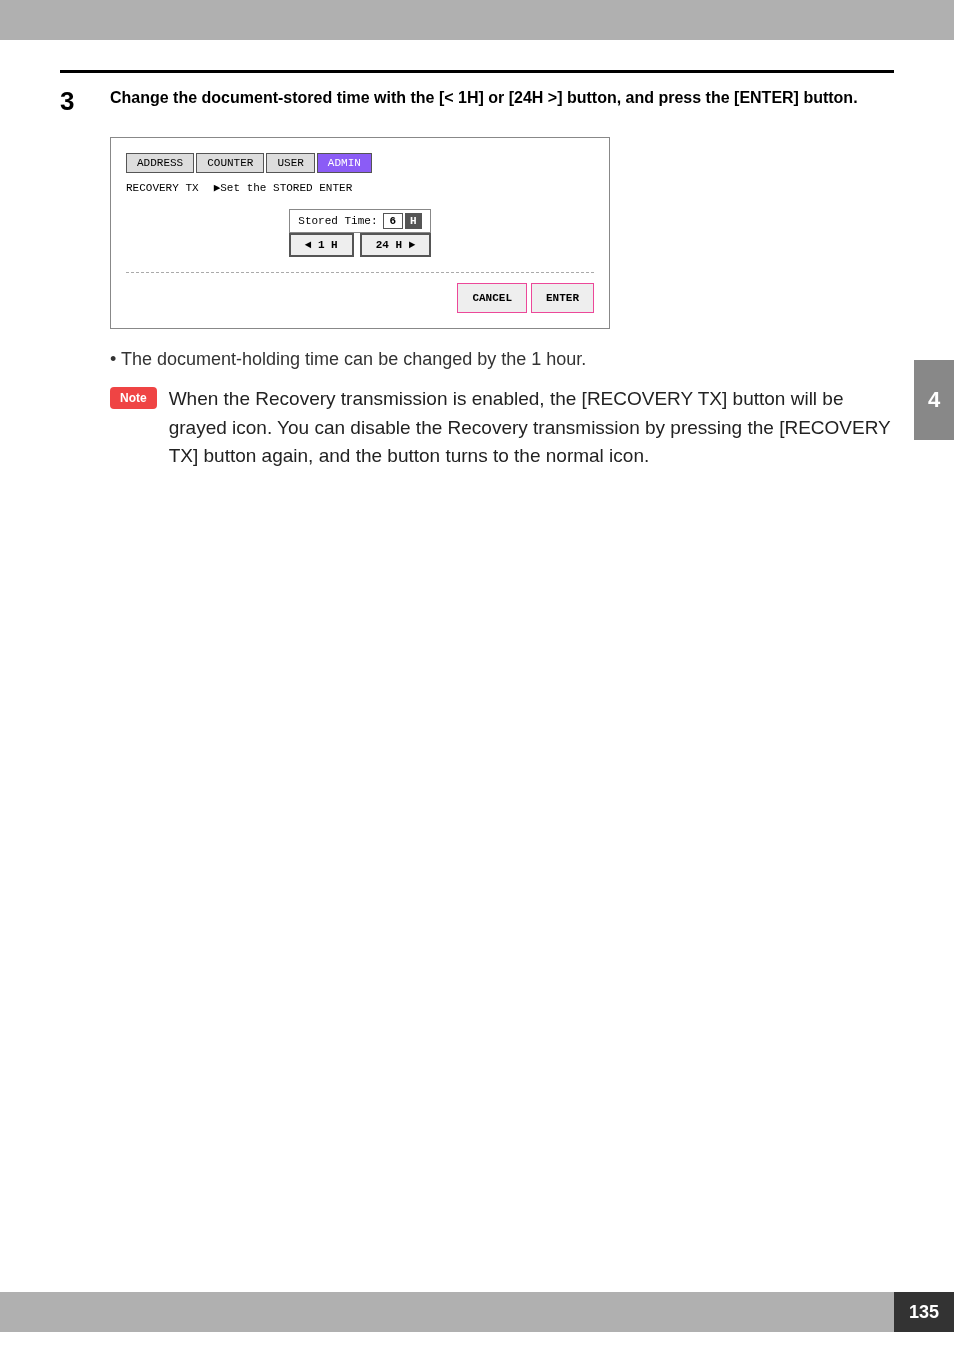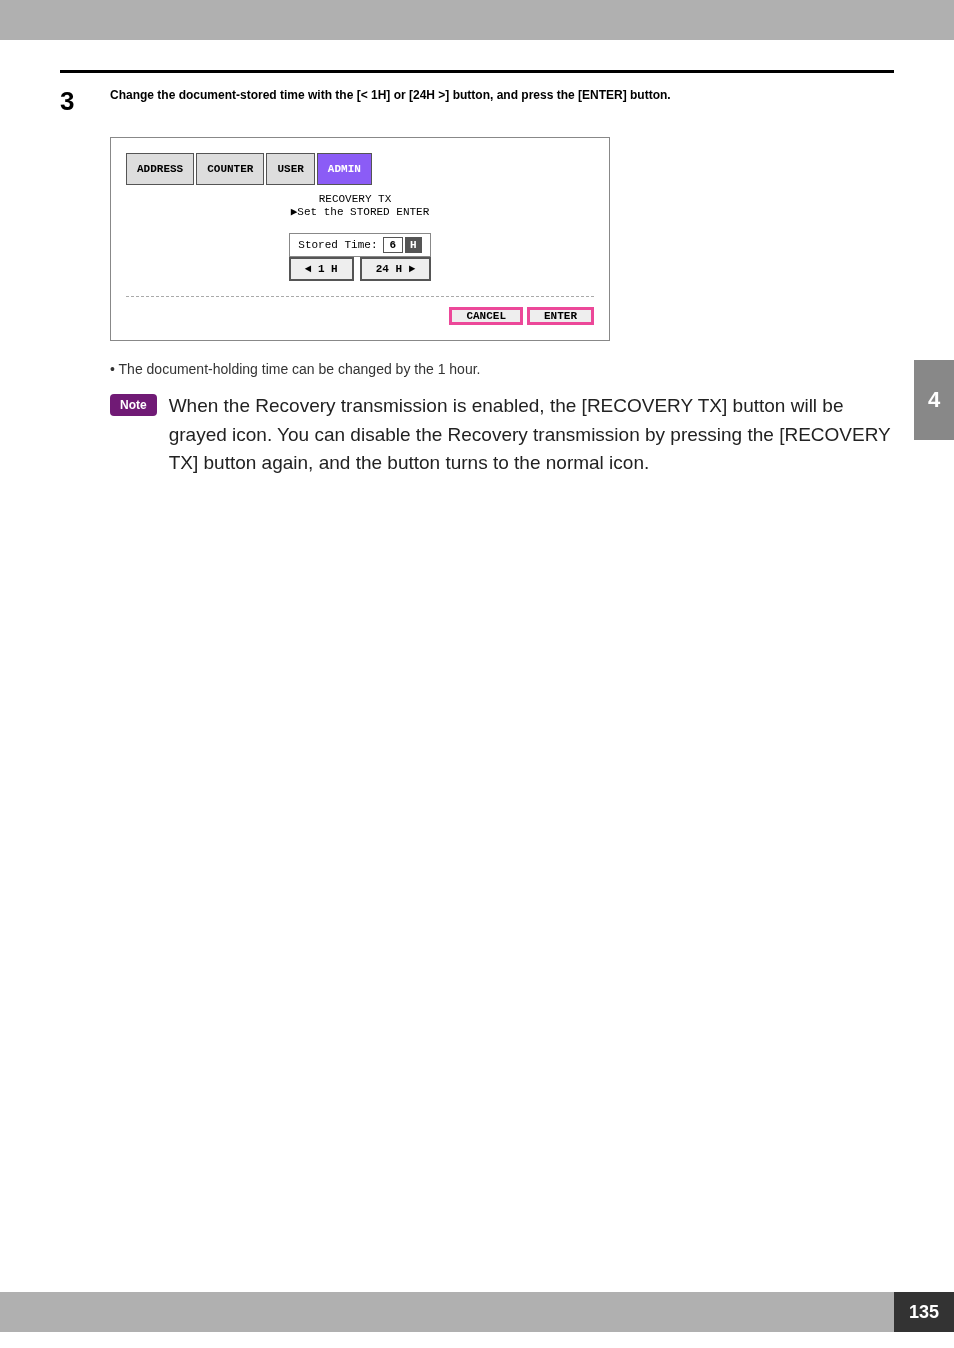--- a/index.html
+++ b/index.html
@@ -36,21 +36,21 @@
 
     .step-number {
       font-size: 26px;
       font-weight: bold;
       min-width: 40px;
       margin-right: 10px;
       margin-top: -2px;
     }
 
     .step-title {
-      font-size: 12px;
+      font-size: 16px;
       font-weight: bold;
       line-height: 1.3;
       flex: 1;
     }
 
     
     .screen-container {
       margin: 20px 0 20px 50px;
       border: 1px solid #888;
       background: #fff;
@@ -61,36 +61,36 @@
     
     .tabs-row {
       display: flex;
       flex-direction: row;
       gap: 2px;
       margin-bottom: 8px;
     }
 
     .tab {
       border: 1px solid #555;
-      padding: 9px 10px;
+      padding: 3px 10px;
       font-size: 11px;
       font-family: 'Courier New', monospace;
       background: #ddd;
-      font-weight: bold;
+      font-weight: normal;
     }
 
     .tab.active {
       background: #8b5cf6;
       color: #fff;
     }
 
     
     .breadcrumb-row {
       display: flex;
-      flex-direction: column;
+      flex-direction: row;
       align-items: center;
       font-size: 11px;
       font-family: 'Courier New', monospace;
       margin-bottom: 15px;
     }
 
     .breadcrumb-label {
       margin-right: 10px;
     }
 
@@ -162,46 +162,46 @@
 
     
     .action-buttons-row {
       display: flex;
       flex-direction: row;
       justify-content: flex-end;
       gap: 4px;
     }
 
     .action-btn {
-      border: 3px solid #ec4899;
-      padding: 0 14px;
+      border: 1px solid #ec4899;
+      padding: 8px 14px;
       font-size: 11px;
       font-family: 'Courier New', monospace;
       font-weight: bold;
       background: #eee;
       cursor: pointer;
     }
 
     
     .bullet-note {
       margin: 10px 0 10px 50px;
-      font-size: 14px;
+      font-size: 18px;
       color: #333;
     }
 
     
     .note-box {
       margin: 15px 0 15px 50px;
       display: flex;
       flex-direction: row;
       align-items: flex-start;
     }
 
     .note-badge {
-      background: #701a75;
+      background: #ef4444;
       color: #fff;
       font-size: 12px;
       font-weight: bold;
       padding: 4px 10px;
       border-radius: 4px;
       margin-right: 12px;
       margin-top: 2px;
       white-space: nowrap;
     }
 

